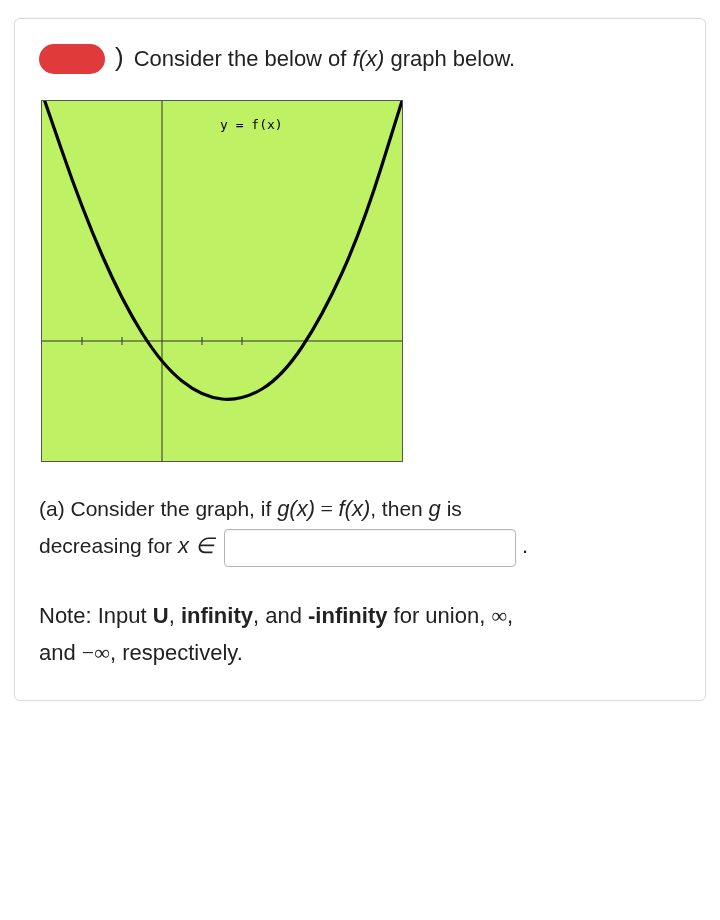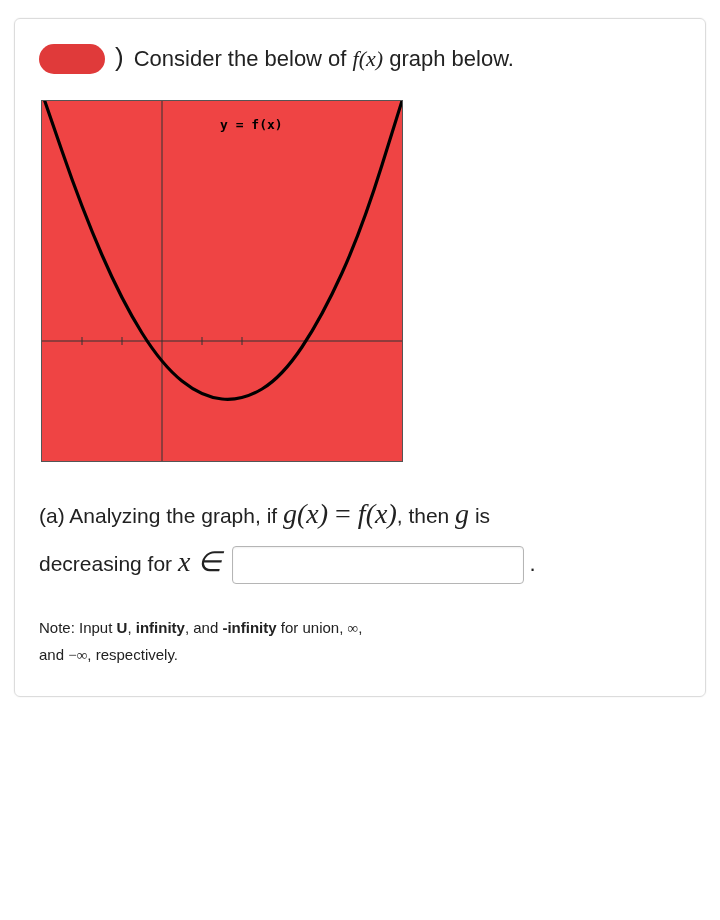--- a/index.html
+++ b/index.html
@@ -42,56 +42,55 @@
     height: 30px;
     background: var(--red);
     border-radius: 15px;
     flex: 0 0 auto;
   }
   .paren {
     font-size: 26px;
     position: relative;
     top: -1px;
   }
-  .math-i { font-family: Liberation Serif, serif; font-style: italic; }
+  .math-i { font-family: Liberation Sans, sans-serif; font-style: italic; }
   .math-r { font-family: "Times New Roman", Georgia, serif; font-style: normal; }
   .graph-box {
     width: 360px;
     height: 360px;
     border: 1px solid #555;
     margin: 0 0 28px 2px;
     position: relative;
-    background: #ef4444;
-    font-weight: bold;
+    background: #bef264;
   }
   .graph-box svg {
     position: absolute;
     inset: 0;
   }
   .question {
     font-size: 21px;
     line-height: 1.7;
     margin-bottom: 30px;
   }
-  .question .mtext { font-size: 28px; }
+  .question .mtext { font-size: 22px; }
   .answer-input {
     display: inline-block;
     vertical-align: middle;
     border: 1px solid #b5b5b5;
     border-radius: 4px;
     height: 36px;
     width: 290px;
     background: #fff;
     box-shadow: inset 0 1px 2px rgba(0,0,0,0.06);
     margin: 0 4px;
   }
   .question-b-input .answer-input { width: 260px; }
   .period { font-size: 22px; margin-left: 2px; }
   .note {
-    font-size: 15px;
+    font-size: 22px;
     line-height: 1.7;
     margin-top: 8px;
   }
   .note b { font-weight: bold; }
 </style>
 </head>
 <body>
 
 <div class="page">
   <div class="panel">
@@ -115,21 +114,21 @@
         <line x1="160" y1="236" x2="160" y2="244" stroke="#333" stroke-width="1"></line>
         <line x1="200" y1="236" x2="200" y2="244" stroke="#333" stroke-width="1"></line>
 
         <path id="curve-path" d="M 0.0 -8.0 Q 0.0 -8.0 20.0 50.0 Q 40.0 108.0 60.0 154.0 Q 80.0 200.0 100.0 232.0 Q 120.0 264.0 140.0 280.0 Q 160.0 296.0 180.0 298.0 Q 200.0 300.0 220.0 288.0 Q 240.0 276.0 260.0 246.0 Q 280.0 216.0 300.0 172.0 Q 320.0 128.0 340.0 64.0 T 360.0 0.0" fill="none" stroke="#000" stroke-width="3.2" stroke-linecap="round"></path>
 
         <text id="graph-label" x="178" y="28" font-family="monospace" font-size="13" fill="#000">y = f(x)</text>
       </svg>
     </div>
 
     <div class="question">
-      <span>(a) Analyzing the graph, if </span><span class="math-i mtext">g(x)</span><span class="math-r mtext"> = </span><span class="math-i mtext">f(x)</span><span>, then </span><span class="math-i mtext">g</span><span> is</span><br>
+      <span>(a) Consider the graph, if </span><span class="math-i mtext">g(x)</span><span class="math-r mtext"> = </span><span class="math-i mtext">f(x)</span><span>, then </span><span class="math-i mtext">g</span><span> is</span><br>
       <span>decreasing for </span><span class="math-i mtext">x ∈</span>
       <span class="answer-input"></span><span class="period">.</span>
     </div>
 
 
     <div class="note">
       <span>Note: Input </span><b>U</b><span>, </span><b>infinity</b><span>, and </span><b>-infinity</b><span> for union, </span><span class="math-r mtext">∞</span><span>,</span><br>
       <span>and </span><span class="math-r mtext">−∞</span><span>, respectively.</span>
     </div>
 

